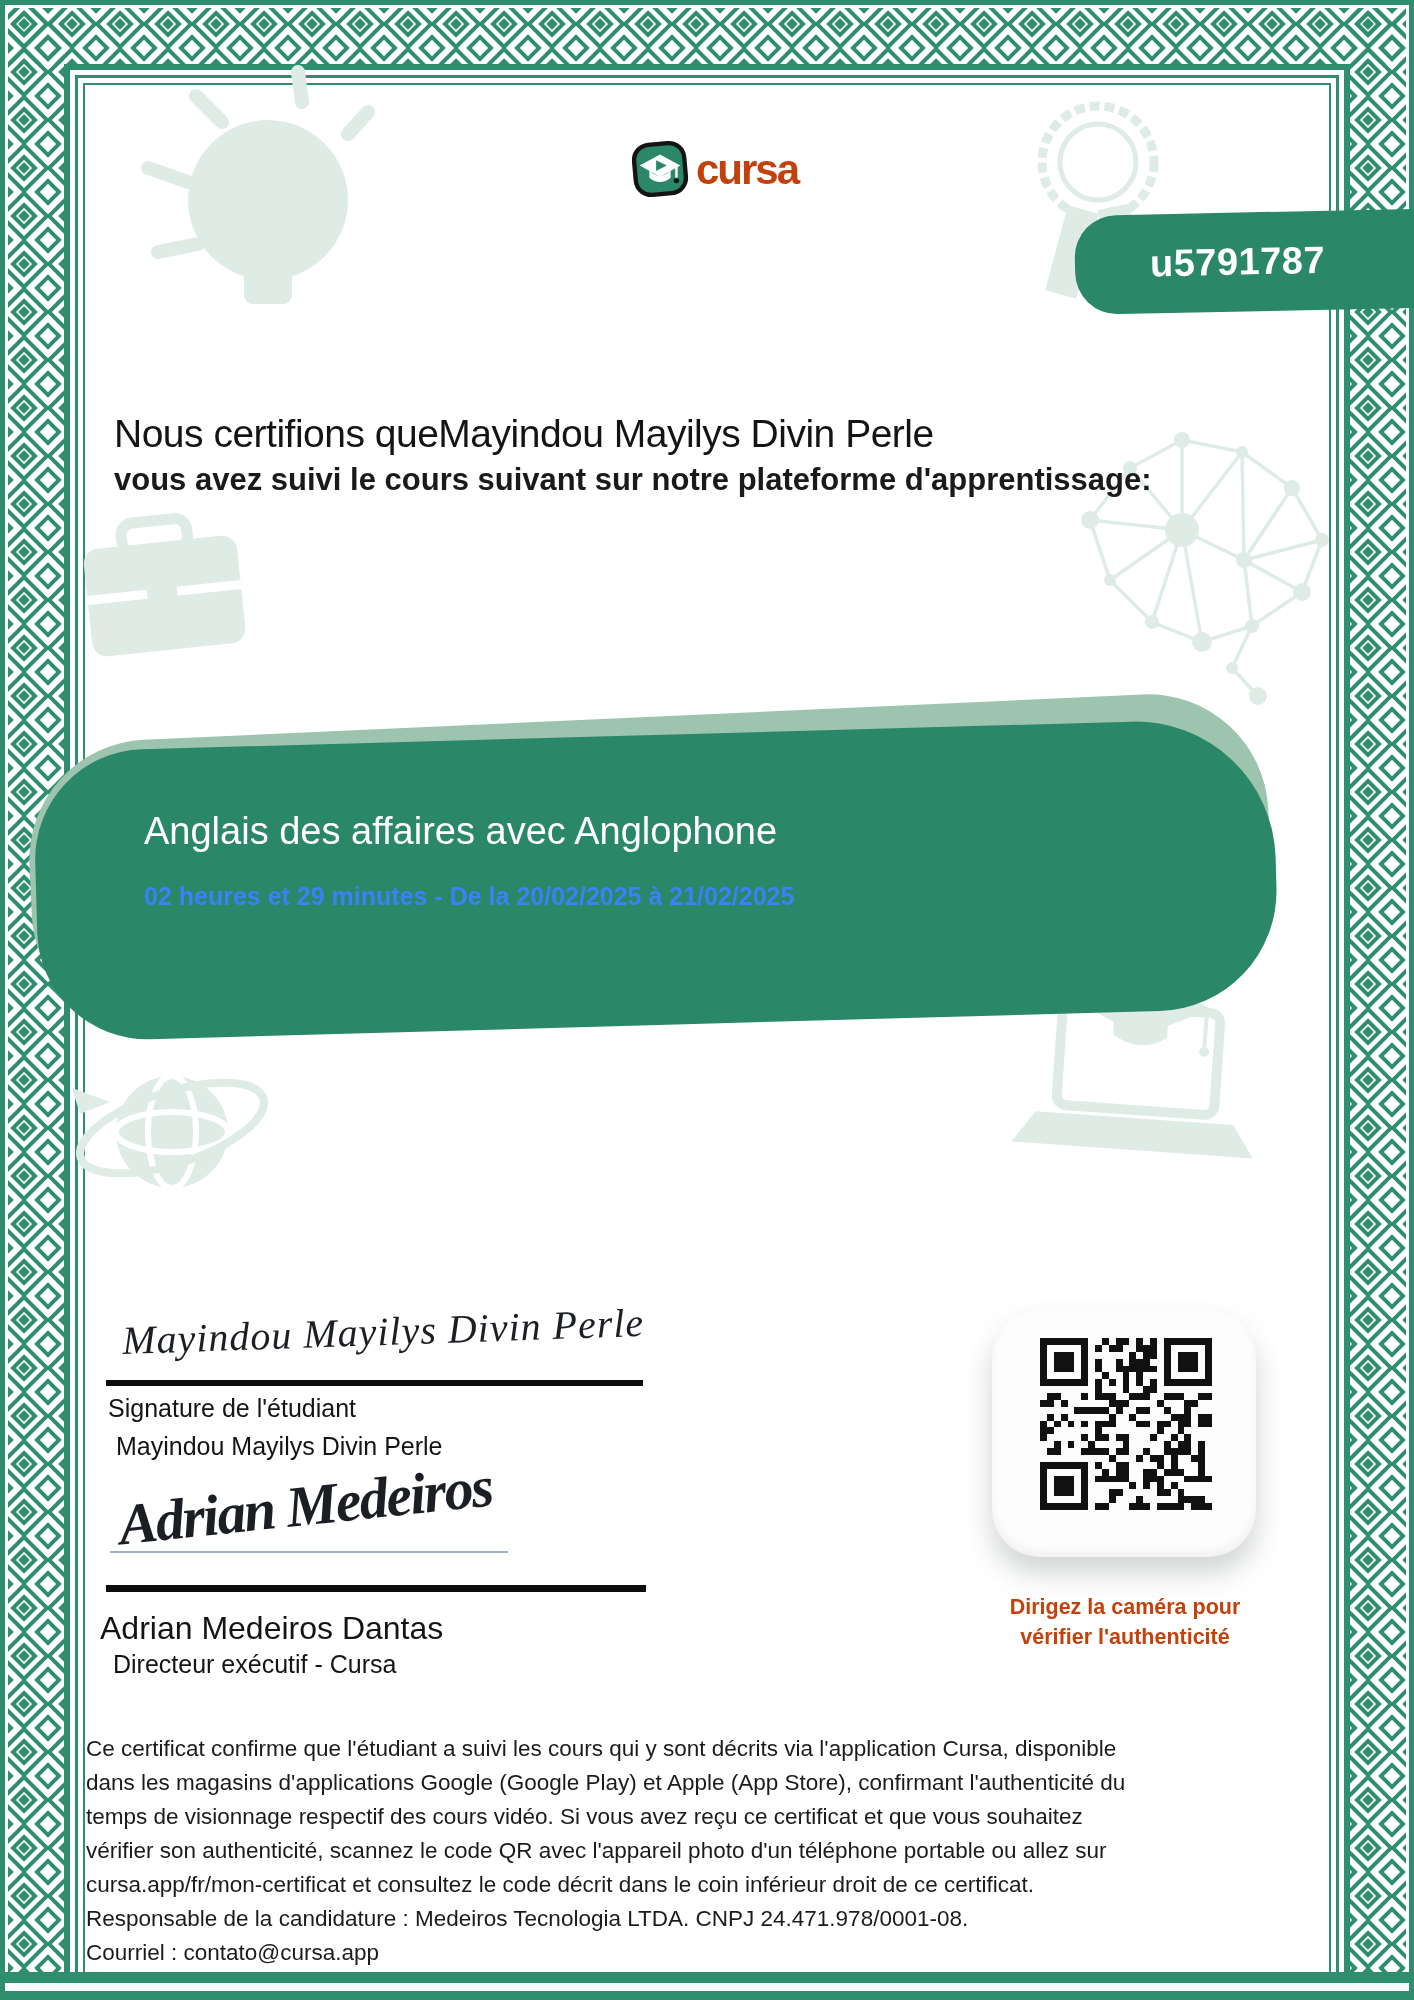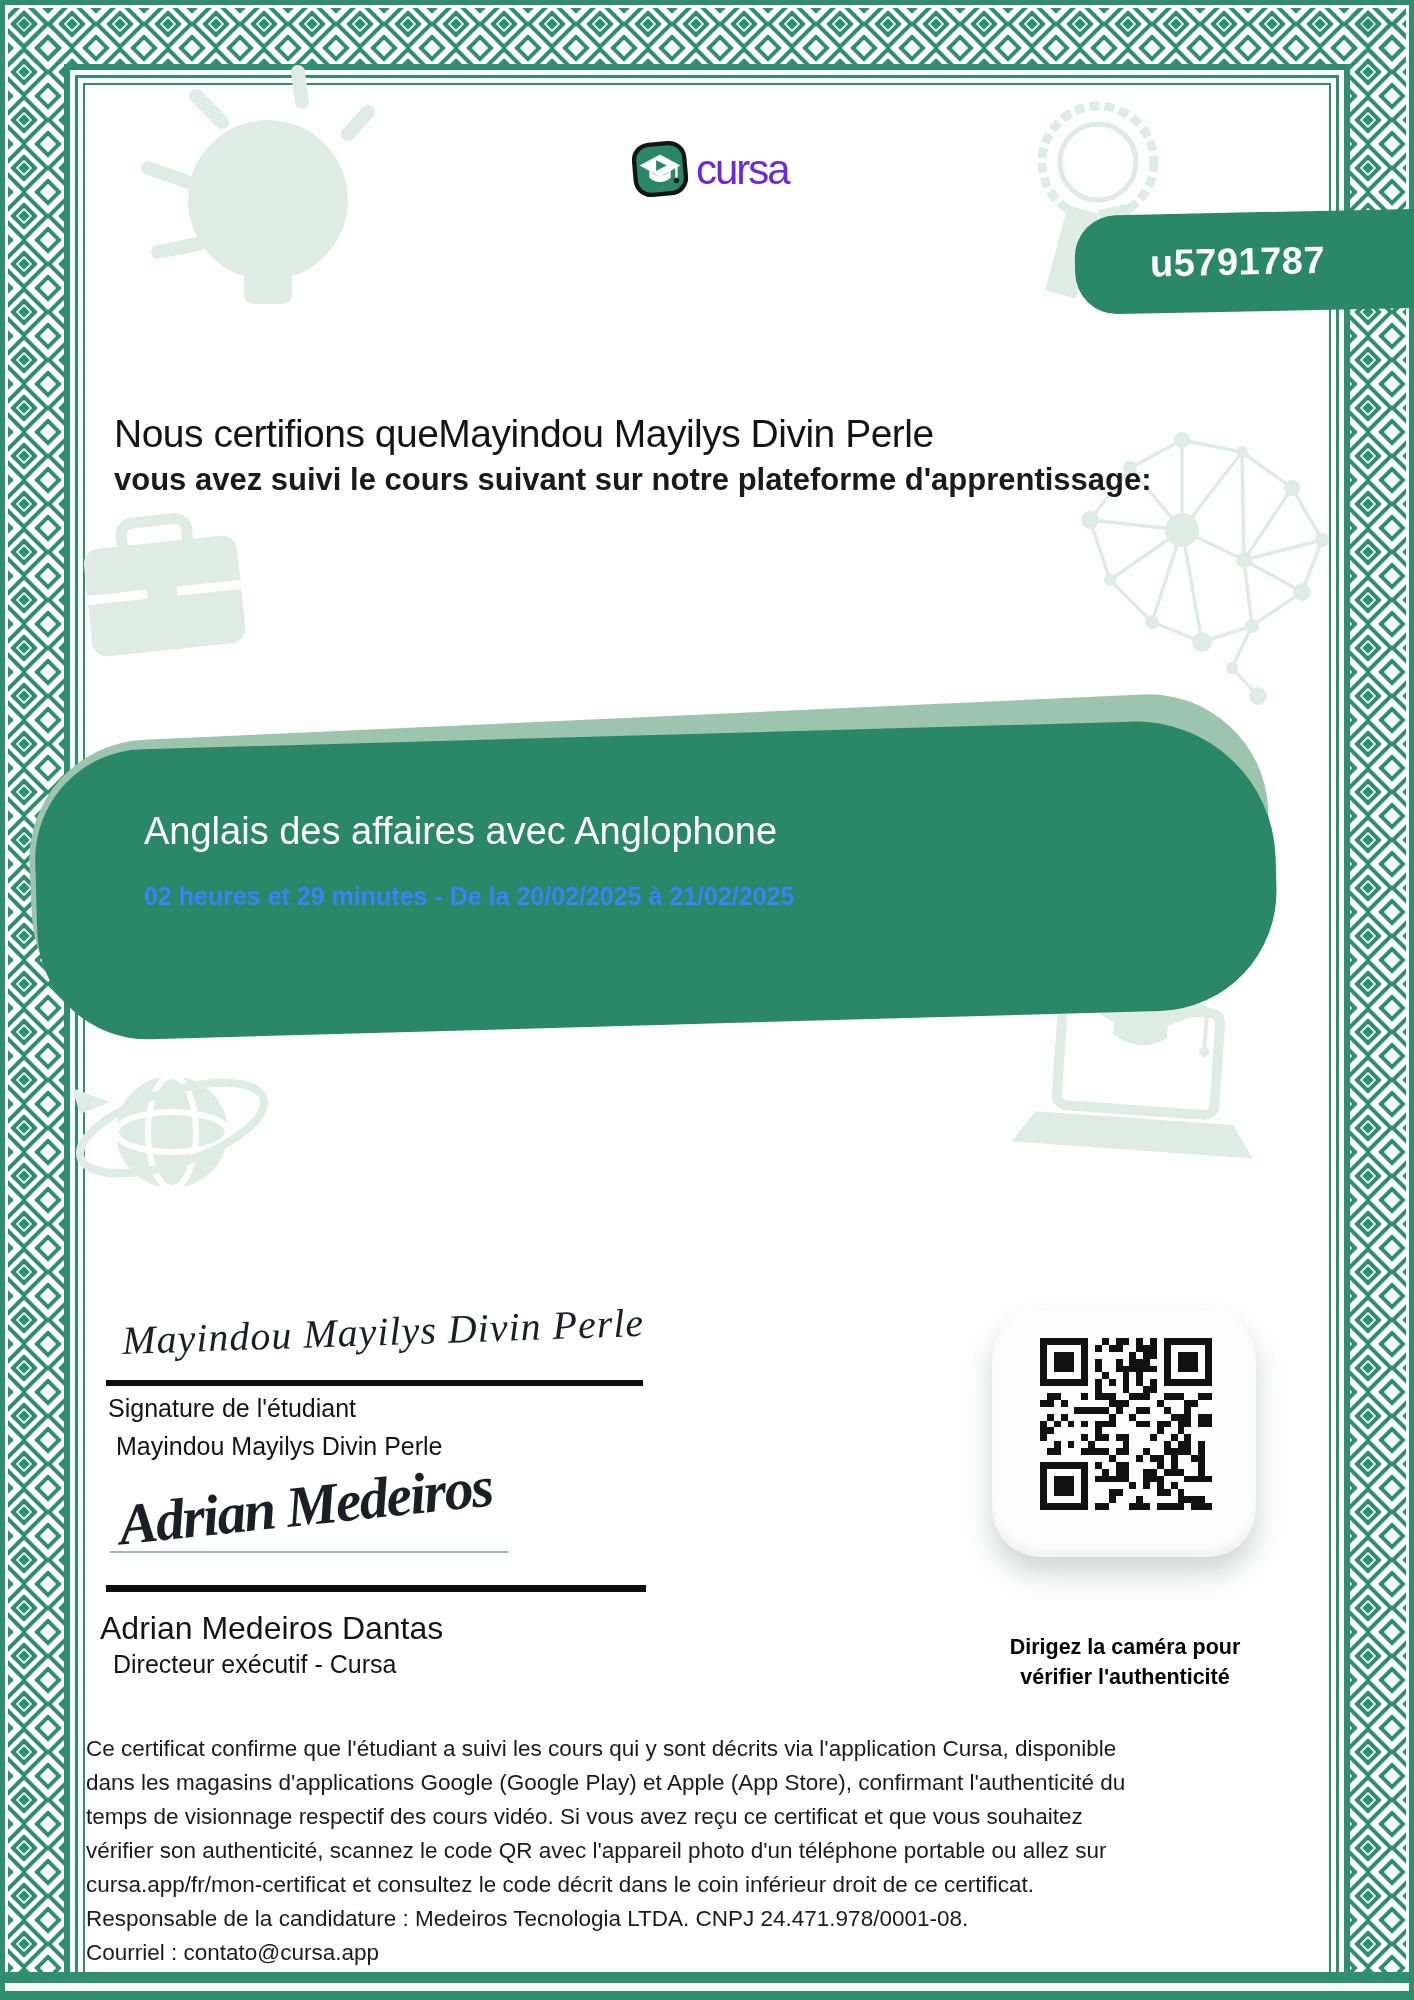--- a/index.html
+++ b/index.html
@@ -14,21 +14,21 @@
   #frameA{left:64px;top:64px;width:1286px;height:1908px;border-width:6px;}
   #frameB{left:75px;top:75px;width:1264px;height:1897px;border-width:3px;}
   #frameC{left:83px;top:83px;width:1248px;height:1889px;border-width:2px;}
   .bottom-bar{position:absolute;left:0;width:1414px;background:#2e8e6e;z-index:3;}
   #bottom-bar-1{top:1972px;height:11px;}
   #bottom-bar-2{top:1991px;height:9px;}
   
   #watermark-svg{left:0;top:0;width:1414px;height:2000px;z-index:4;}
   
   #logo-icon{left:630px;top:140px;width:60px;height:58px;z-index:6;}
-  #logo-text{left:696px;top:146px;font-size:42px;font-weight:normal;letter-spacing:-2px;color:#6d28d9;z-index:6;text-align:right;}
+  #logo-text{left:696px;top:146px;font-size:42px;font-weight:bold;letter-spacing:-2px;color:#c2410c;z-index:6;text-align:right;}
   #cert-title{left:446px;top:196px;font-size:115px;line-height:1.0;font-weight:bold;letter-spacing:-3px;color:#141414;z-index:6;}
   #cert-code-badge{
     left:1075px;top:216px;width:360px;height:99px;background:#2a8768;z-index:7;
     border-radius:42px 0 0 42px;transform:rotate(-1.2deg);transform-origin:left center;
     display:flex;align-items:center;justify-content:flex-start;
   }
   #cert-code-badge span{display:block;margin-left:75px;color:#ffffff;font-size:38px;font-weight:bold;letter-spacing:0.5px;}
   
   #intro-line1{left:114px;top:412px;font-size:39px;font-weight:normal;letter-spacing:-0.5px;color:#141414;z-index:6;white-space:nowrap;}
   #intro-line2{left:114px;top:462px;font-size:31px;font-weight:bold;color:#1a1a1a;z-index:6;white-space:nowrap;}
@@ -46,21 +46,21 @@
   #exec-script{left:118px;top:1472px;font-size:58px;font-weight:bold;transform:rotate(-6deg);letter-spacing:-2px;z-index:6;}
   #exec-faint-line{left:110px;top:1551px;width:398px;height:2px;background:#9fb3bf;z-index:5;}
   #exec-sign-line{left:106px;top:1585px;width:540px;height:7px;background:#0d0d0d;z-index:6;}
   #exec-sign-name{left:100px;top:1610px;font-size:32px;color:#141414;z-index:6;}
   #exec-sign-role{left:113px;top:1650px;font-size:25px;color:#141414;z-index:6;}
   
   #qr-card{left:992px;top:1310px;width:264px;height:247px;background:#fdfdfd;border-radius:48px;
     box-shadow:0 16px 28px rgba(40,60,55,0.22), inset 0 -6px 10px rgba(0,0,0,0.05);z-index:6;}
   #qr-svg{left:1040px;top:1338px;width:172px;height:172px;z-index:7;}
   #qr-caption{left:966px;top:1592px;width:318px;text-align:center;font-size:21.5px;font-weight:bold;
-    color:#000000;line-height:30px;z-index:6;margin-top:40px;}
+    color:#c2410c;line-height:30px;z-index:6;}
   
   #footer-text{left:86px;top:1732px;width:1230px;font-size:22.5px;line-height:34px;color:#1b1b1b;z-index:6;}
 </style>
 </head>
 <body>
 
 <div id="page">
 
   <svg id="border-svg" class="abs" xmlns="http://www.w3.org/2000/svg">
     <defs>

